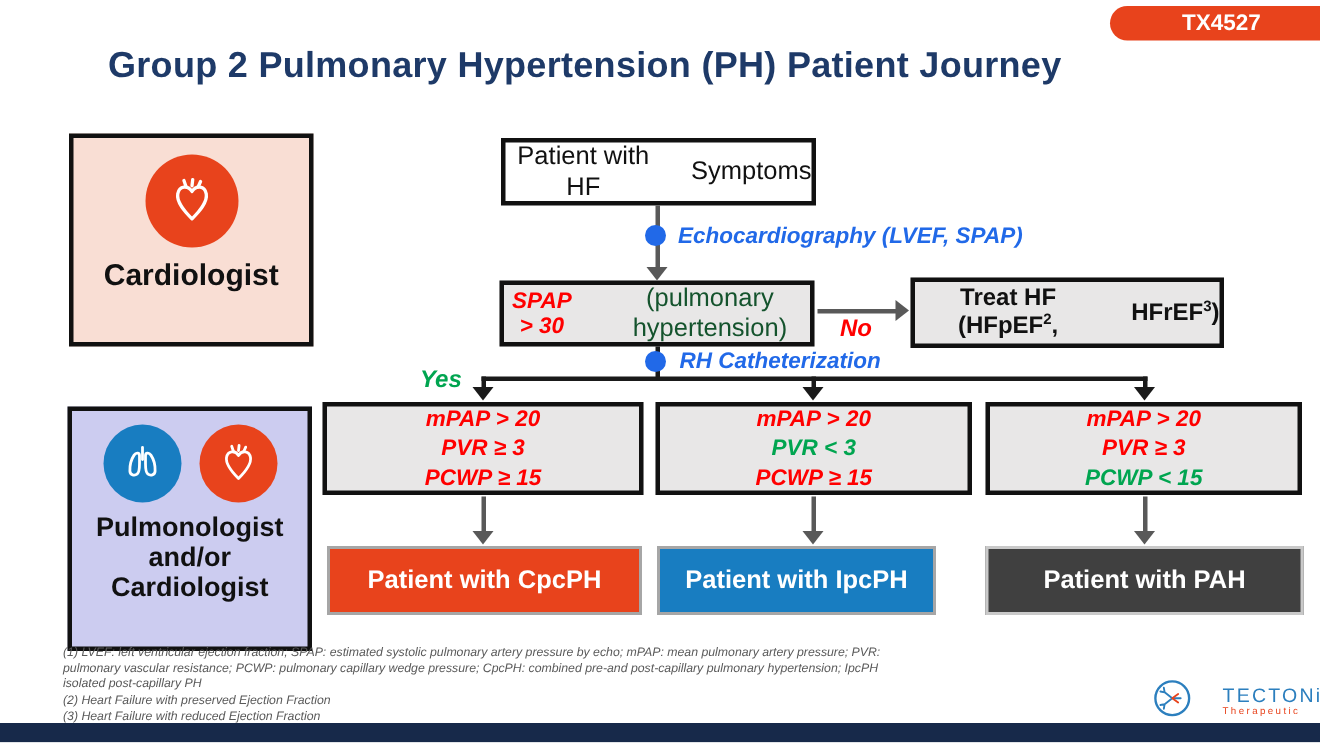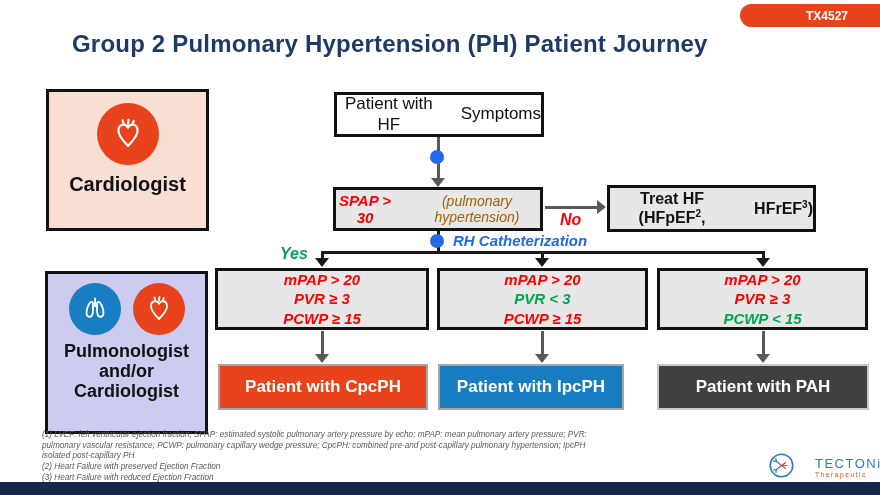--- a/index.html
+++ b/index.html
@@ -1,42 +1,42 @@
 <!DOCTYPE html>
 <html><head>
 <meta charset="utf-8">
 <style>
   html,body{margin:0;padding:0;background:#ffffff;}
   .slide{position:relative;width:880px;height:495px;background:#ffffff;overflow:hidden;
          font-family:"Liberation Sans",sans-serif;}
   
   .badge{position:absolute;left:740px;top:4px;width:140px;height:23px;background:#E8431C;
-         border-radius:12px 0 0 12px;display:flex;align-items:center;justify-content:center;
-         padding:0 14px 0 48px;box-sizing:border-box;color:#fff;font-weight:bold;font-size:12px;}
+         border-radius:12px 0 0 12px;display:flex;align-items:center;justify-content:flex-start;
+         padding:0 14px 0 48px;box-sizing:border-box;color:#fff;font-weight:bold;font-size:15px;}
   .title{position:absolute;left:72px;top:30px;margin:0;font-size:24px;font-weight:bold;color:#1E3A68;
          letter-spacing:.2px;}
   
   .role-box{position:absolute;border:3px solid #111;box-sizing:border-box;text-align:center;}
   .role-cardio{left:46px;top:89px;width:163px;height:142px;background:#F9DED4;padding-top:11px;}
   .role-pulmo{left:45px;top:271px;width:163px;height:163px;background:#CCCCF0;padding-top:9px;}
   .circle{border-radius:50%;display:inline-flex;align-items:center;justify-content:center;}
   .circle.red{background:#E8431C;}
   .circle.blue{background:#187DC1;}
   .c-lg{width:62px;height:62px;}
   .c-sm{width:52px;height:52px;}
   .circles{display:flex;gap:12px;justify-content:center;}
   .role-label{font-weight:bold;color:#111;font-size:20px;margin-top:8px;line-height:1.12;}
   .role-label.small{font-size:18px;margin-top:6px;}
   
   .node{position:absolute;border:3px solid #111;box-sizing:border-box;background:#fff;
         display:flex;flex-direction:row;align-items:center;justify-content:center;text-align:center;gap:20px;}
   .node-start{left:334px;top:92px;width:210px;height:45px;font-size:17px;color:#111;line-height:1.2;}
   .node-spap{left:333px;top:187px;width:210px;height:44px;background:#E8E7E7;}
   .spap-l1{color:#FF0000;font-weight:bold;font-style:italic;font-size:15px;}
-  .spap-l2{color:#a16207;font-style:italic;font-size:14px;}
+  .spap-l2{color:#14532d;font-size:17px;}
   .node-treat{left:607px;top:185px;width:209px;height:47px;background:#E8E7E7;
               font-weight:bold;font-size:16px;color:#111;line-height:1.2;}
   .node-treat sup{font-size:10px;}
   .crit-box{position:absolute;top:268px;height:62px;border:3px solid #111;box-sizing:border-box;
             background:#E8E7E7;display:flex;flex-direction:column;align-items:center;justify-content:center;}
   .crit{font-weight:bold;font-style:italic;font-size:15px;line-height:1.3;}
   .c-red{color:#FF0000;}
   .c-green{color:#00A550;}
   .outcome{position:absolute;top:364px;height:46px;border:2px solid #A6A6A6;box-sizing:border-box;
            display:flex;align-items:center;justify-content:center;color:#fff;font-weight:bold;font-size:17px;}
@@ -117,20 +117,21 @@
   </div>
 
   <div class="node node-start">
     <div>Patient with HF</div>
     <div>Symptoms</div>
   </div>
 
   <div class="vline gray" style="left:437px;top:137px;height:42px;"></div>
   <div class="ah-down g" style="left:431px;top:178px;"></div>
   <div class="dot" style="left:430px;top:150px;"></div>
+  <div class="flow-label lbl-blue" style="left:452px;top:149px;">Echocardiography (LVEF, SPAP)</div>
 
   <div class="node node-spap">
     <div class="spap-l1">SPAP &gt; 30</div>
     <div class="spap-l2">(pulmonary hypertension)</div>
   </div>
 
   <div class="hline gray" style="left:545px;top:206px;width:53px;"></div>
   <div class="ah-right" style="left:597px;top:200px;"></div>
   <div class="flow-label lbl-no" style="left:560px;top:211px;">No</div>
 

